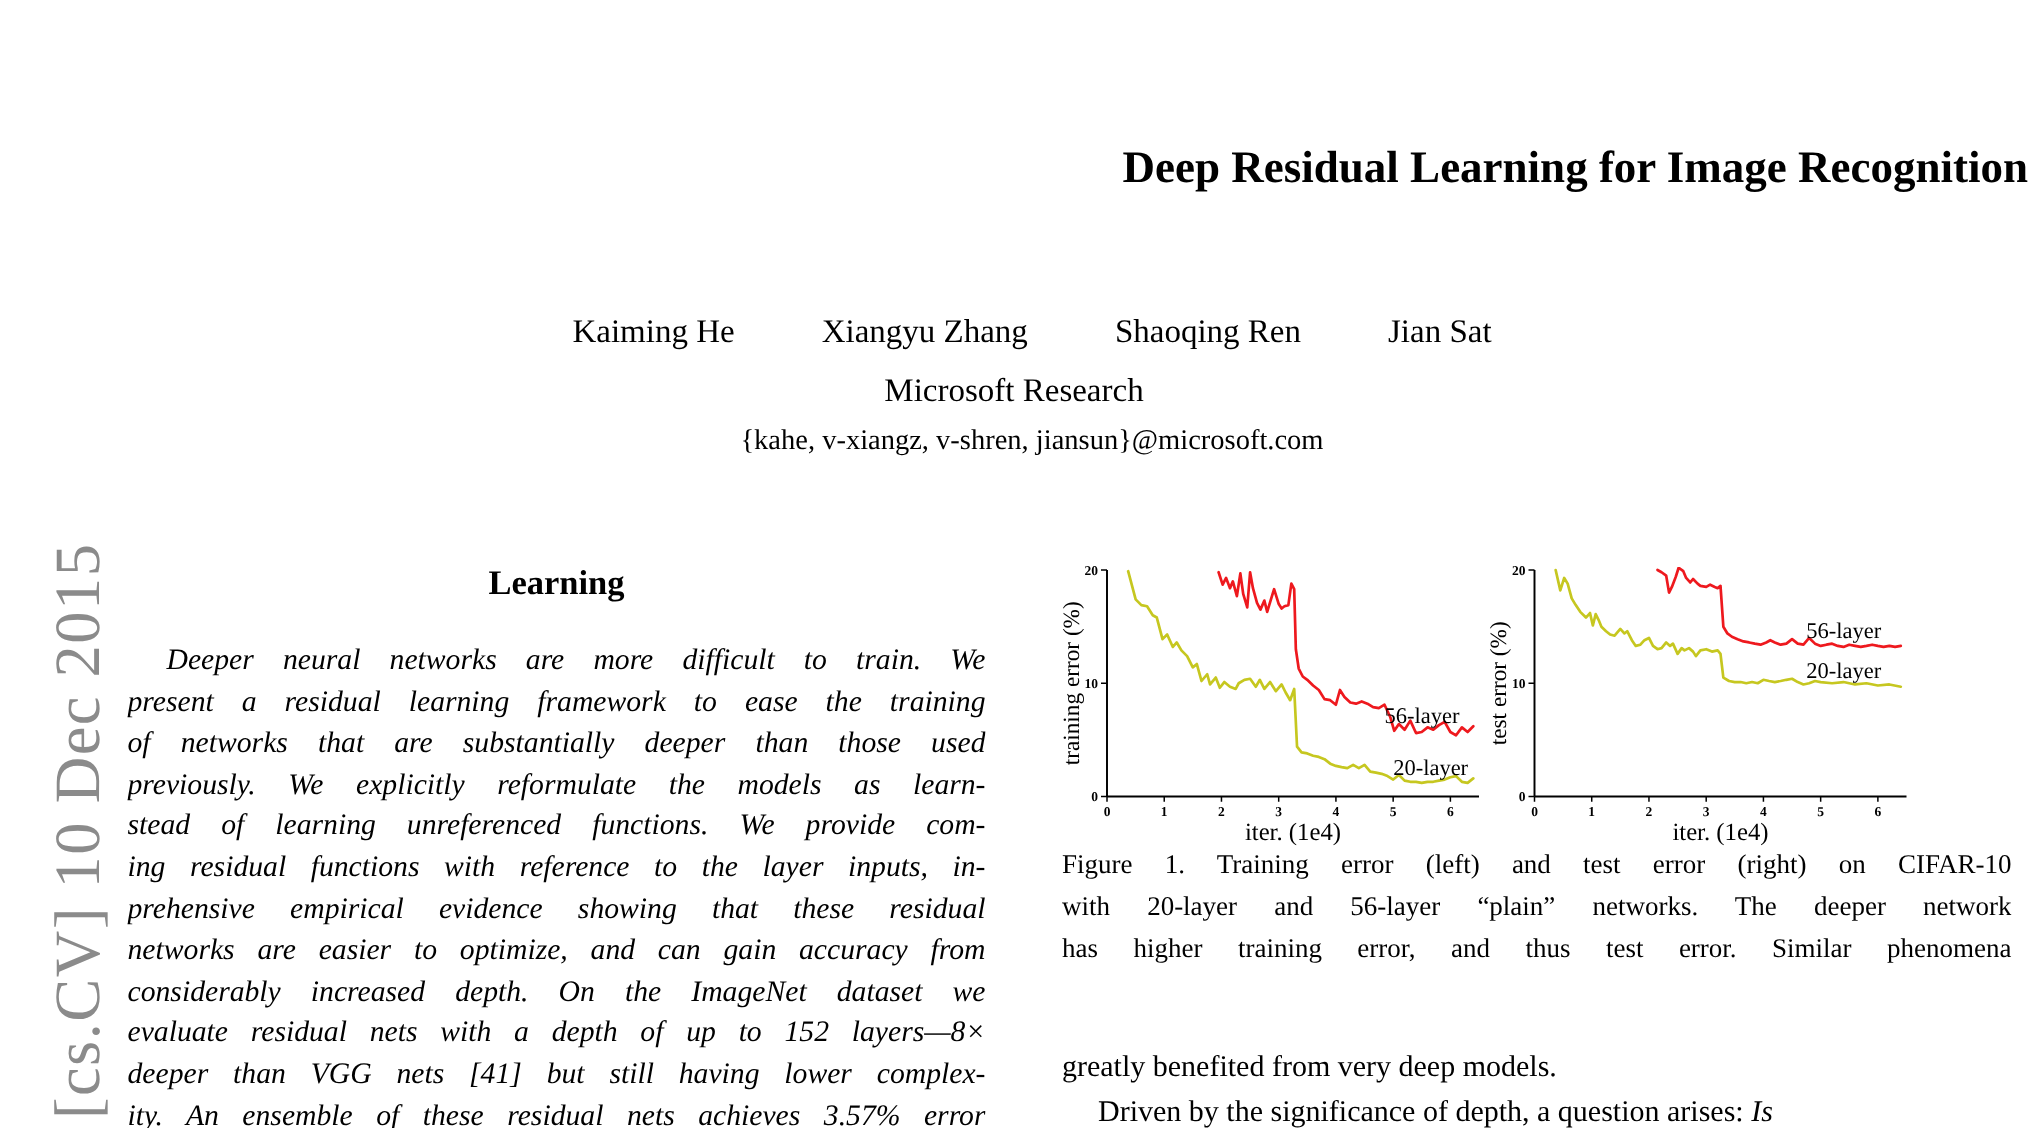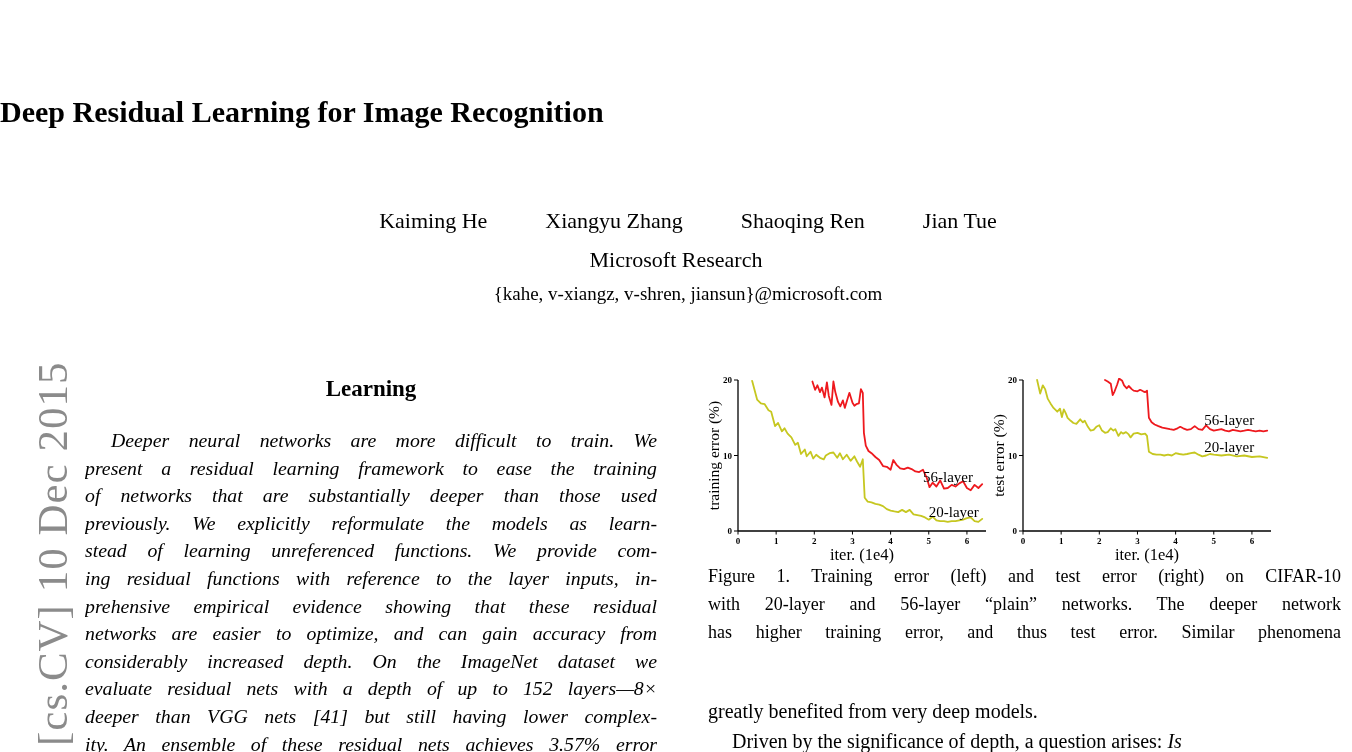--- a/index.html
+++ b/index.html
@@ -7,21 +7,21 @@
     position:relative;width:1352px;height:752px;background:#ffffff;
     overflow:hidden;font-family:"Liberation Serif",serif;color:#000;
   }
   .stamp{
     position:absolute;left:28px;top:746px;
     transform:rotate(-90deg);transform-origin:0 0;
     font-size:43px;color:#8b8b8b;white-space:nowrap;letter-spacing:1px;
   }
   .title{
     position:absolute;left:0;top:95px;width:100%;margin:0;
-    text-align:left;font-size:30px;font-weight:bold;font-family:Liberation Serif, serif;
+    text-align:right;font-size:30px;font-weight:bold;font-family:Liberation Serif, serif;
   }
   .authors{
     position:absolute;left:12px;top:208px;width:100%;
     display:flex;justify-content:center;gap:58px;font-size:22px;
   }
   .affil{position:absolute;left:0;top:247px;width:100%;text-align:center;font-size:22px;}
   .email{position:absolute;left:0;top:283px;width:100%;text-align:center;font-size:19px;margin-left:12px;}
   .leftcol{position:absolute;left:85px;top:376px;width:572px;}
   .absheading{text-align:center;font-weight:bold;font-size:23px;margin:0 0 25px 0;}
   .abstxt{font-style:italic;font-size:19.8px;}
@@ -48,21 +48,21 @@
 <div class="page">
 
   <div class="stamp">[cs.CV]  10 Dec 2015</div>
 
   <h1 class="title">Deep Residual Learning for Image Recognition</h1>
 
   <div class="authors">
     <span>Kaiming He</span>
     <span>Xiangyu Zhang</span>
     <span>Shaoqing Ren</span>
-    <span>Jian Tue</span>
+    <span>Jian Sat</span>
   </div>
 
   <div class="affil">Microsoft Research</div>
   <div class="email">{kahe, v-xiangz, v-shren, jiansun}@microsoft.com</div>
 
   <div class="leftcol">
     <div class="absheading">Learning</div>
     <div class="abstxt">
       <div class="jl ind">Deeper neural networks are more difficult to train. We</div>
       <div class="jl">present a residual learning framework to ease the training</div>

